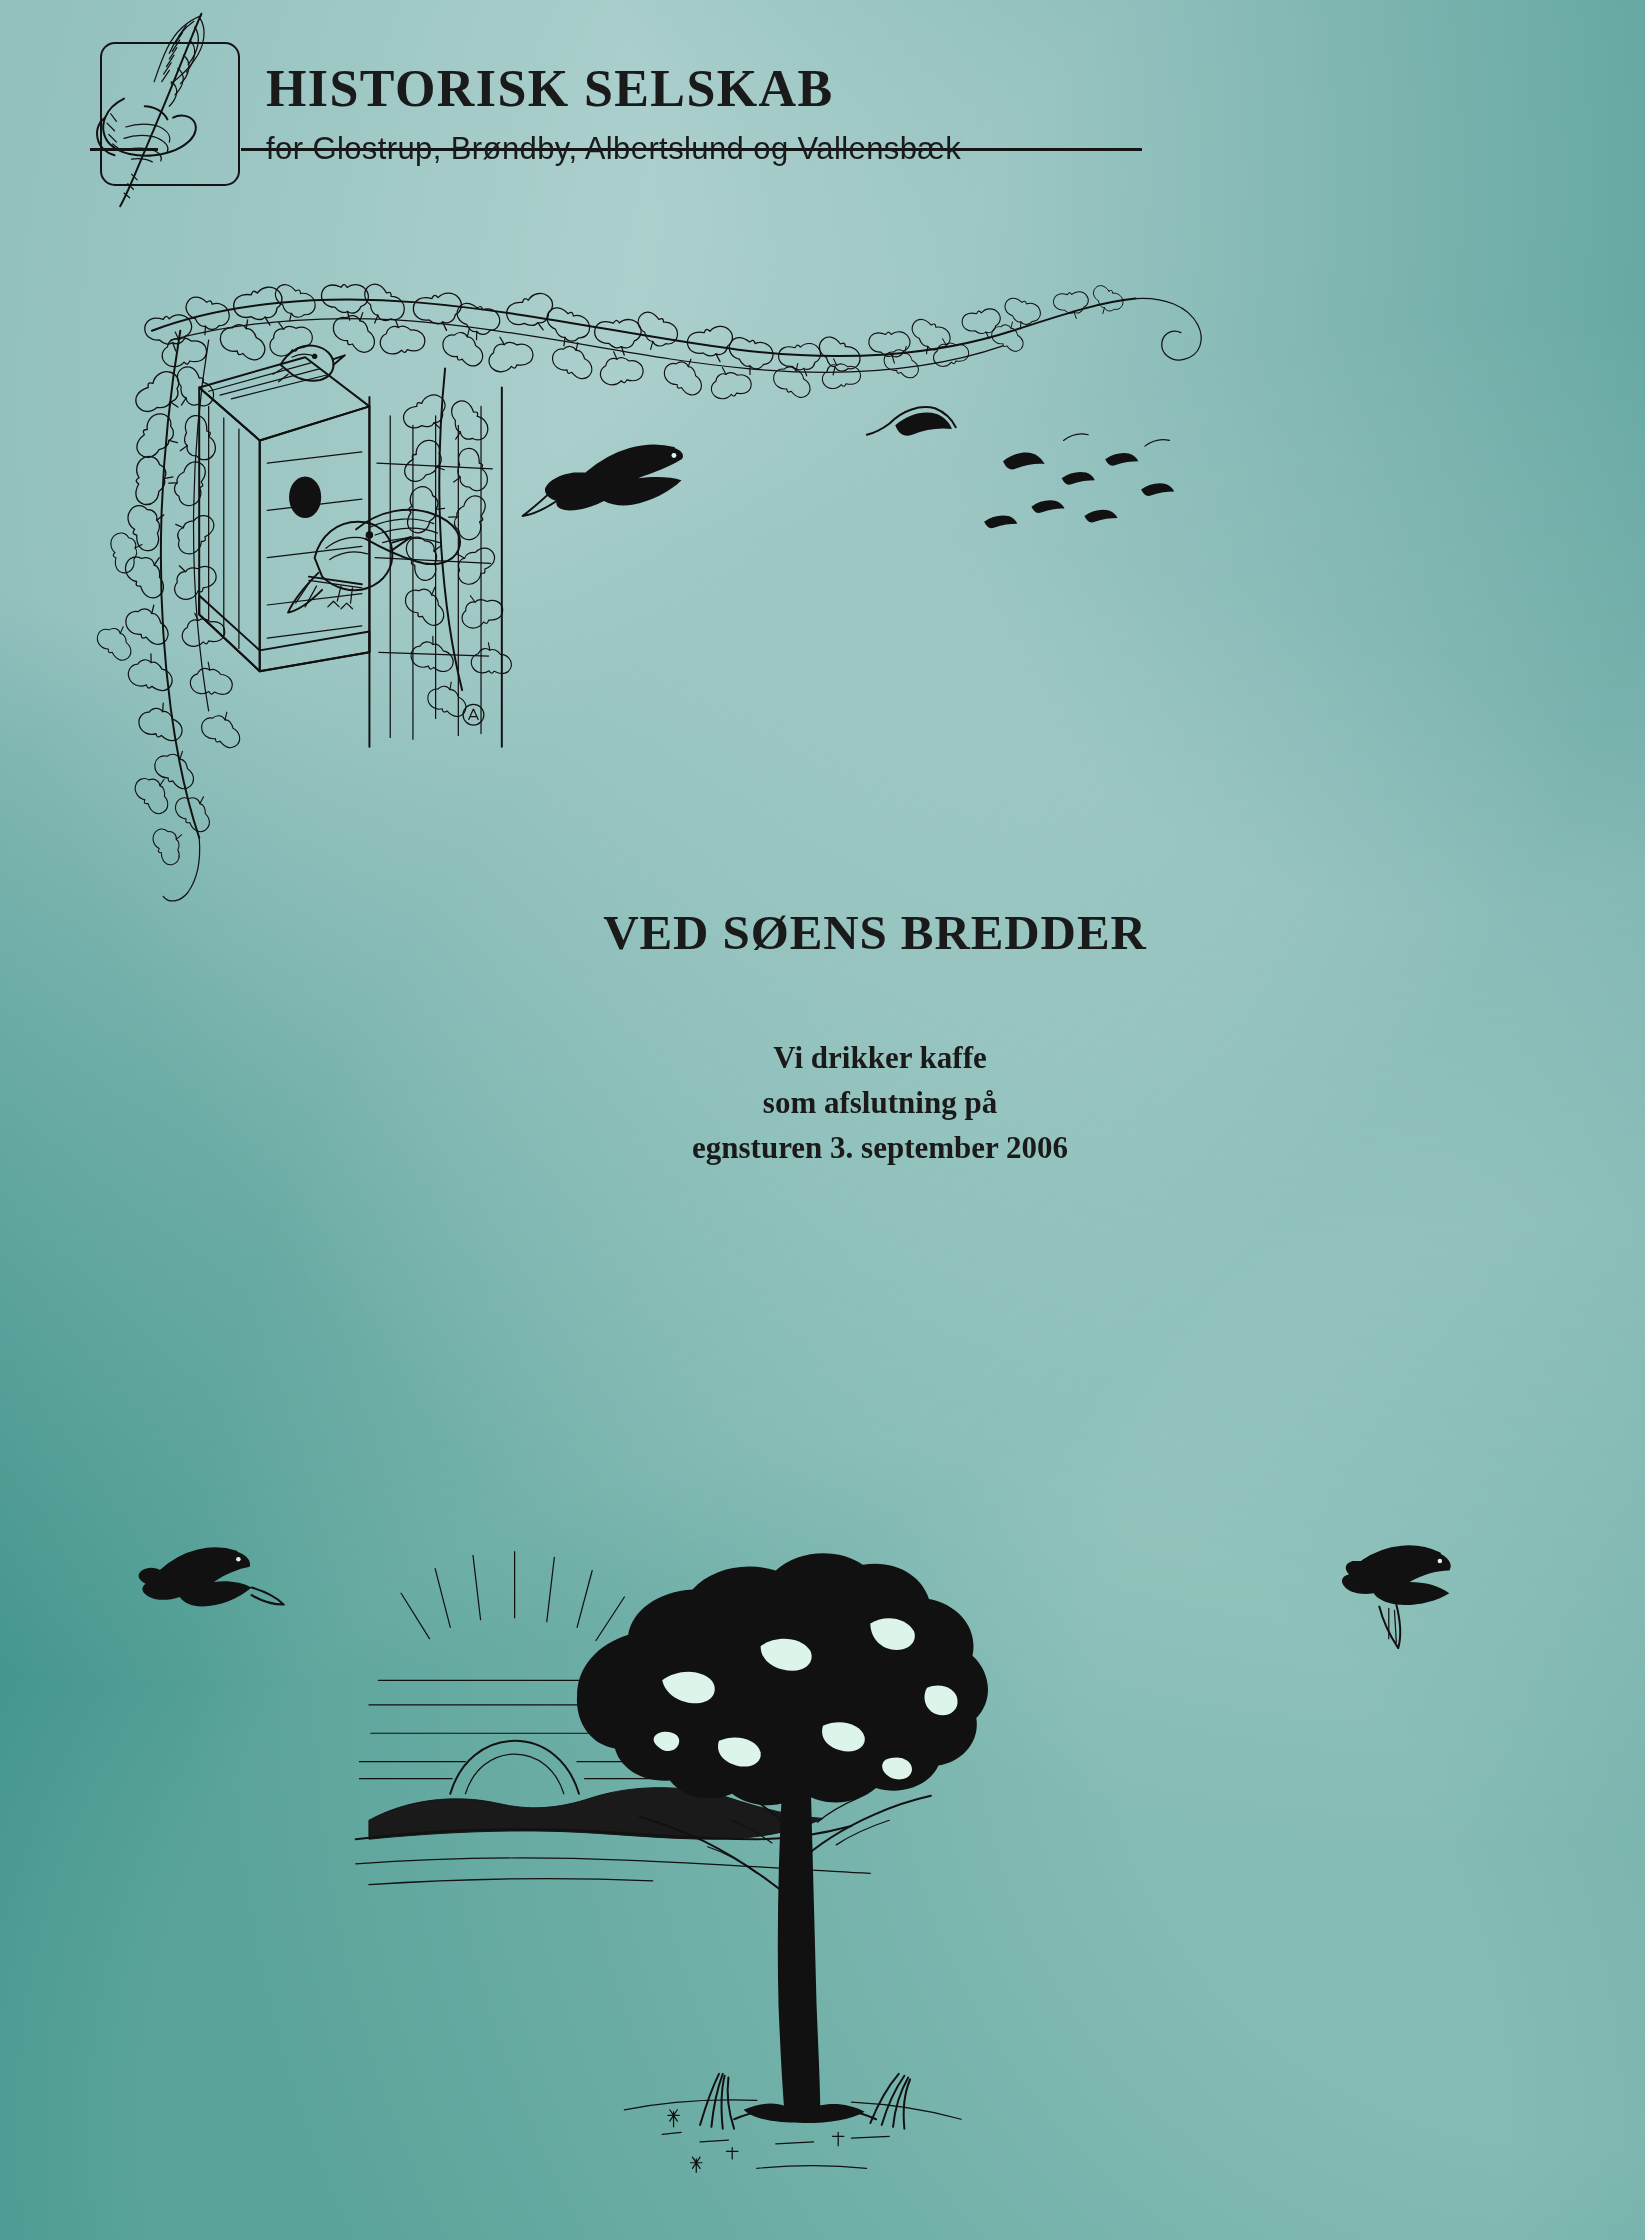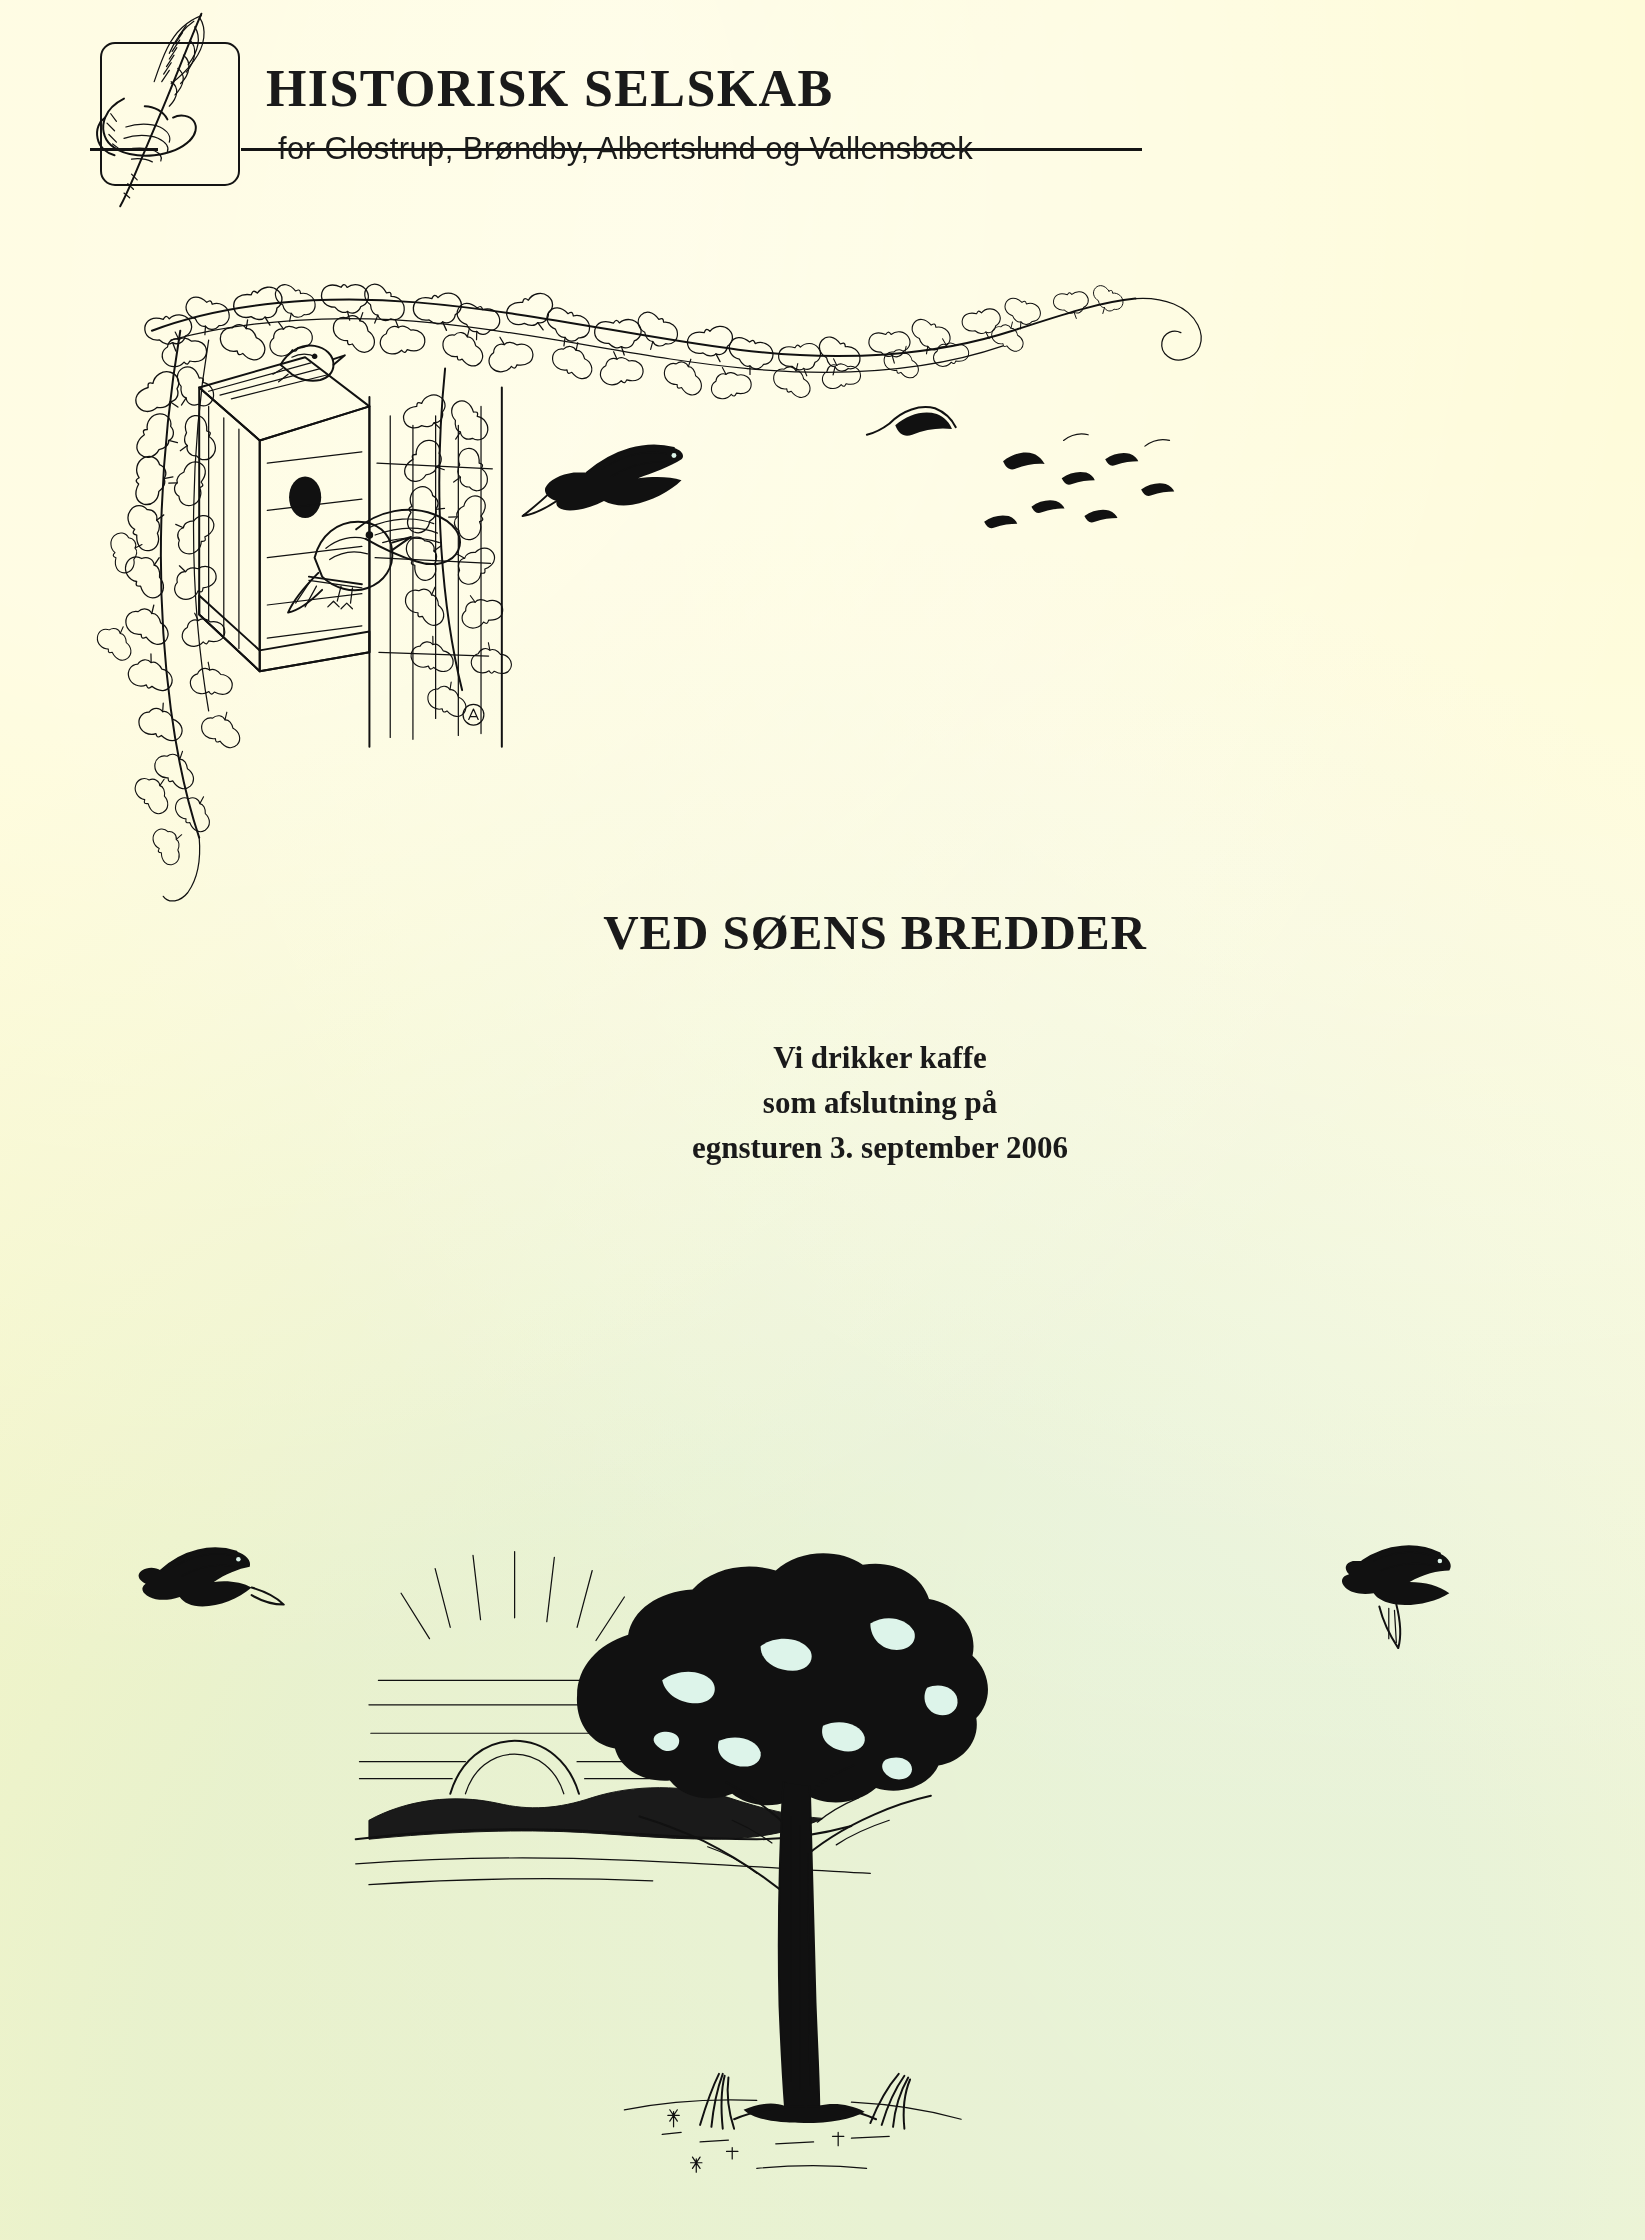--- a/index.html
+++ b/index.html
@@ -11,21 +11,21 @@
     height: 2240px;
     background: #dff5ec;
     font-family: "Liberation Serif", serif;
     color: #1a1a1a;
     position: relative;
     overflow: hidden;
   }
   .page {
     position: absolute;
     inset: 0;
-    background: #fef9c3;
+    background: #0f766e;
   }
   
   .paper-noise {
     position: absolute;
     inset: 0;
     background:
       radial-gradient(circle at 12% 8%, rgba(255,255,255,0.55) 0 18%, rgba(255,255,255,0) 60%),
       radial-gradient(circle at 88% 18%, rgba(255,255,255,0.35) 0 22%, rgba(255,255,255,0) 62%),
       radial-gradient(circle at 50% 95%, rgba(200,230,220,0.4) 0 30%, rgba(255,255,255,0) 70%),
       radial-gradient(circle at 95% 75%, rgba(255,255,255,0.3) 0 20%, rgba(255,255,255,0) 60%);
@@ -80,21 +80,20 @@
     white-space: nowrap;
   }
   .title-sub {
     position: absolute;
     left: 176px;
     top: 93px;
     font-family: "Liberation Sans", sans-serif;
     font-size: 31px;
     letter-spacing: 0.4px;
     white-space: nowrap;
-    margin-left: 12px;
   }
 
   
   .doc-title {
     position: absolute;
     left: 0;
     right: 0;
     top: 904px;
     text-align: center;
     font-size: 49px;

